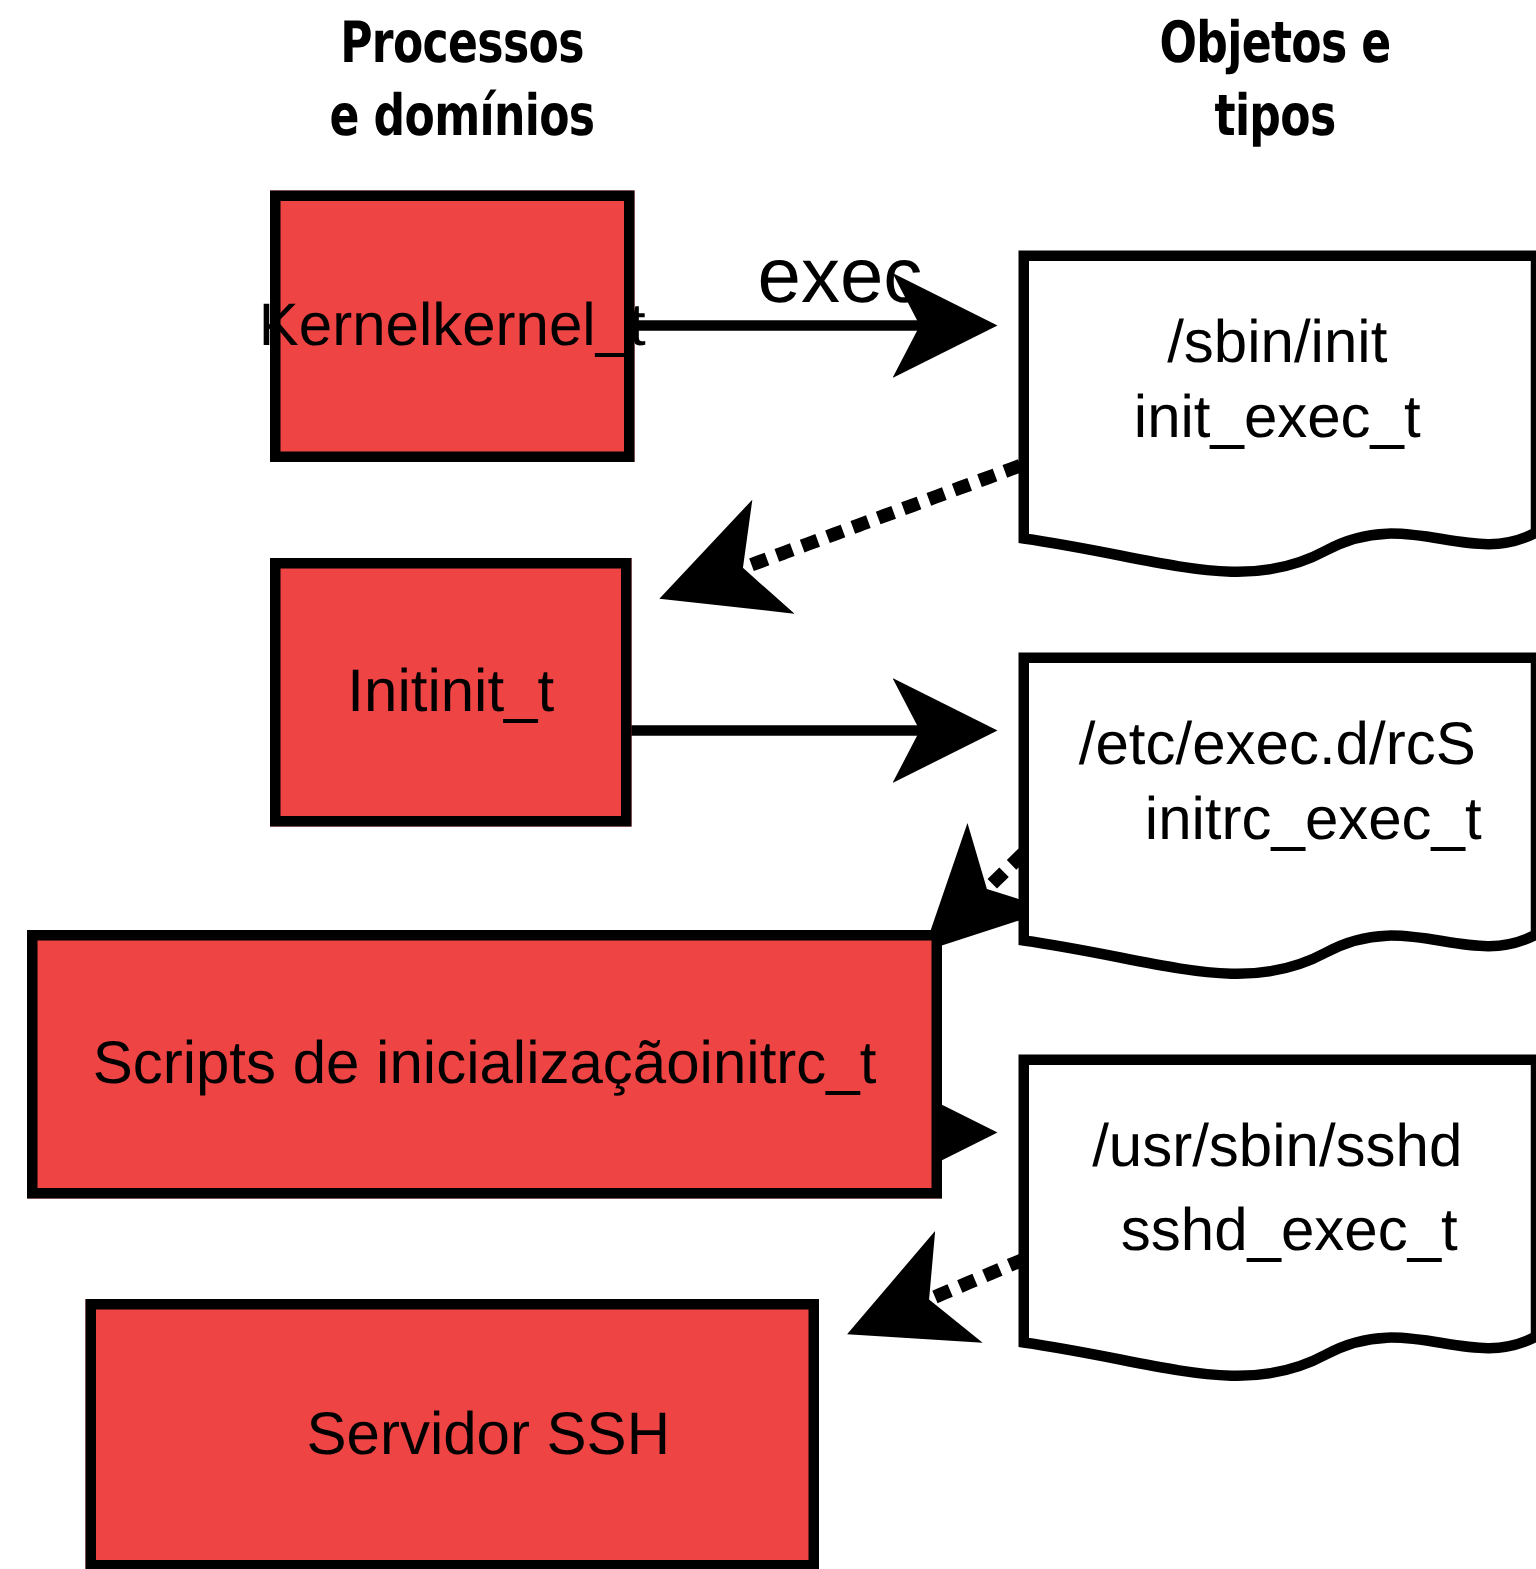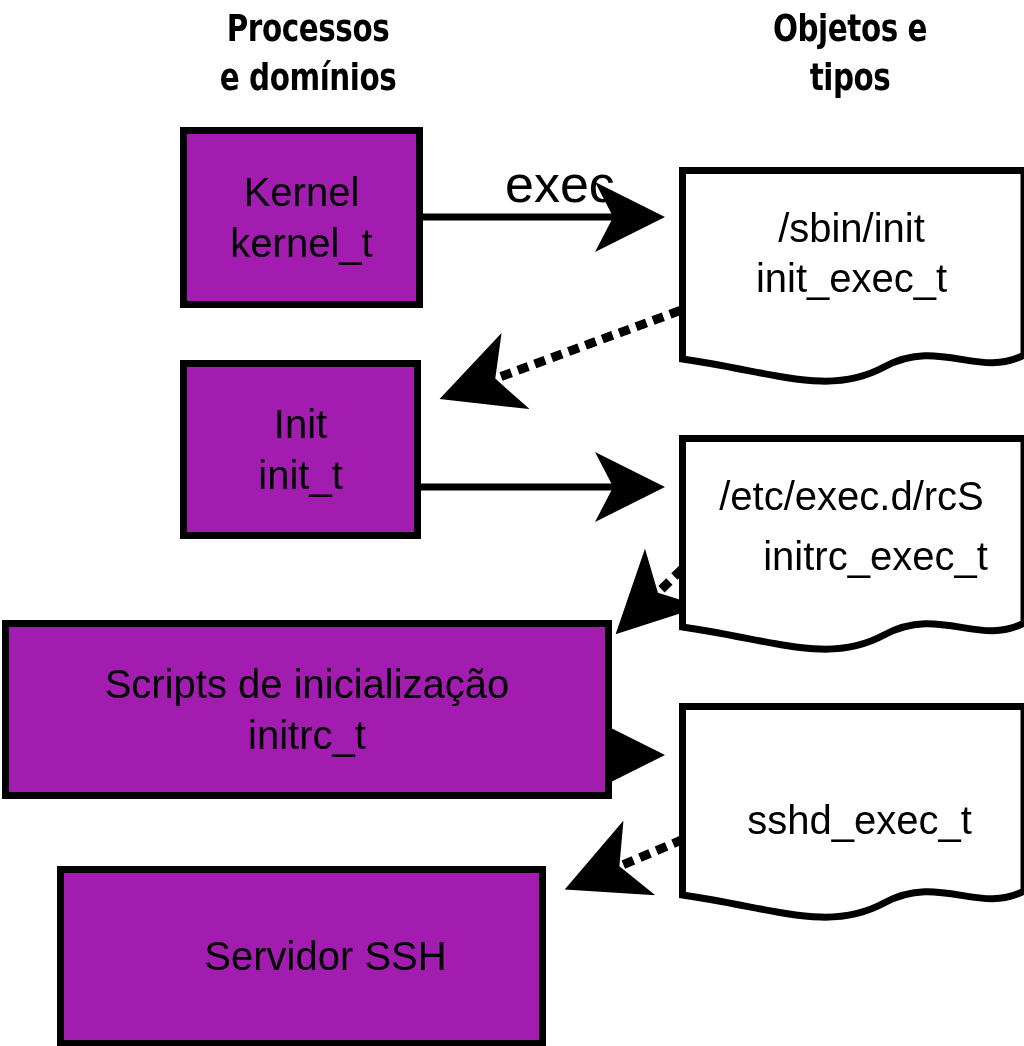--- a/index.html
+++ b/index.html
@@ -31,23 +31,22 @@
     transform: scaleX(0.86);
   }
   #head-left  { left: 118px; top: 4px;  width: 380px; }
   #head-right { left: 660px; top: 4px;  width: 380px; }
 
   
   .proc-box {
     position: absolute;
     box-sizing: border-box;
     border: 7px solid #000;
-    background: #a21caf;
+    background: #ef4444;
     display: flex;
-    flex-direction: column;
     align-items: center;
     justify-content: center;
   }
   .proc-box .line {
     font-size: 40px;
     line-height: 1.26;
     white-space: nowrap;
   }
 
   
@@ -132,26 +131,26 @@
     </g>
   </svg>
 
   <div class="edge-label" style="left:505px; top:158px;">exec</div>
 
   <div class="proc-box" id="box-kernel" style="left:180px; top:127px; width:243px; height:181px;">
     <div class="line">Kernel</div>
     <div class="line">kernel_t</div>
   </div>
 
-  <div class="proc-box" id="box-init" style="left:180px; top:360px; width:241px; height:179px;">
+  <div class="proc-box" id="box-init" style="left:180px; top:372px; width:241px; height:179px;">
     <div class="line">Init</div>
     <div class="line">init_t</div>
   </div>
 
-  <div class="proc-box" id="box-initrc" style="left:2px; top:620px; width:610px; height:179px;">
+  <div class="proc-box" id="box-initrc" style="left:18px; top:620px; width:610px; height:179px;">
     <div class="line">Scripts de inicialização</div>
     <div class="line">initrc_t</div>
   </div>
 
   <div class="proc-box" id="box-sshd" style="left:57px; top:866px; width:489px; height:181px;padding-left:48px;">
     <div class="line">Servidor SSH</div>
   </div>
 
   <div class="doc" id="doc-init-exec" style="left:679px; top:167px; width:345px; height:220px;">
     <svg width="345" height="220" viewBox="0 0 345 220">
@@ -159,23 +158,24 @@
     </svg>
     <div class="doc-text" style="top:36px;">/sbin/init</div>
     <div class="doc-text" style="top:86px;">init_exec_t</div>
   </div>
 
   <div class="doc" id="doc-initrc-exec" style="left:679px; top:435px; width:345px; height:220px;">
     <svg width="345" height="220" viewBox="0 0 345 220">
       <path d="M3.5,3.5 H345 V188 C300,212 260,170 205,200 C150,230 95,205 3.5,192 Z" fill="#ffffff" stroke="#000000" stroke-width="7" stroke-linejoin="miter"></path>
     </svg>
     <div class="doc-text" style="top:36px;">/etc/exec.d/rcS</div>
-    <div class="doc-text" style="top:96px;margin-left:48px;">initrc_exec_t</div>
+    <div class="doc-text" style="top:86px;margin-left:48px;">initrc_exec_t</div>
   </div>
 
   <div class="doc" id="doc-sshd-exec" style="left:679px; top:703px; width:345px; height:220px;">
     <svg width="345" height="220" viewBox="0 0 345 220">
       <path d="M3.5,3.5 H345 V188 C300,212 260,170 205,200 C150,230 95,205 3.5,192 Z" fill="#ffffff" stroke="#000000" stroke-width="7" stroke-linejoin="miter"></path>
     </svg>
+    <div class="doc-text" style="top:36px;">/usr/sbin/sshd</div>
     <div class="doc-text" style="top:92px;margin-left:16px;">sshd_exec_t</div>
   </div>
 
 </div>
 
 </body></html>

